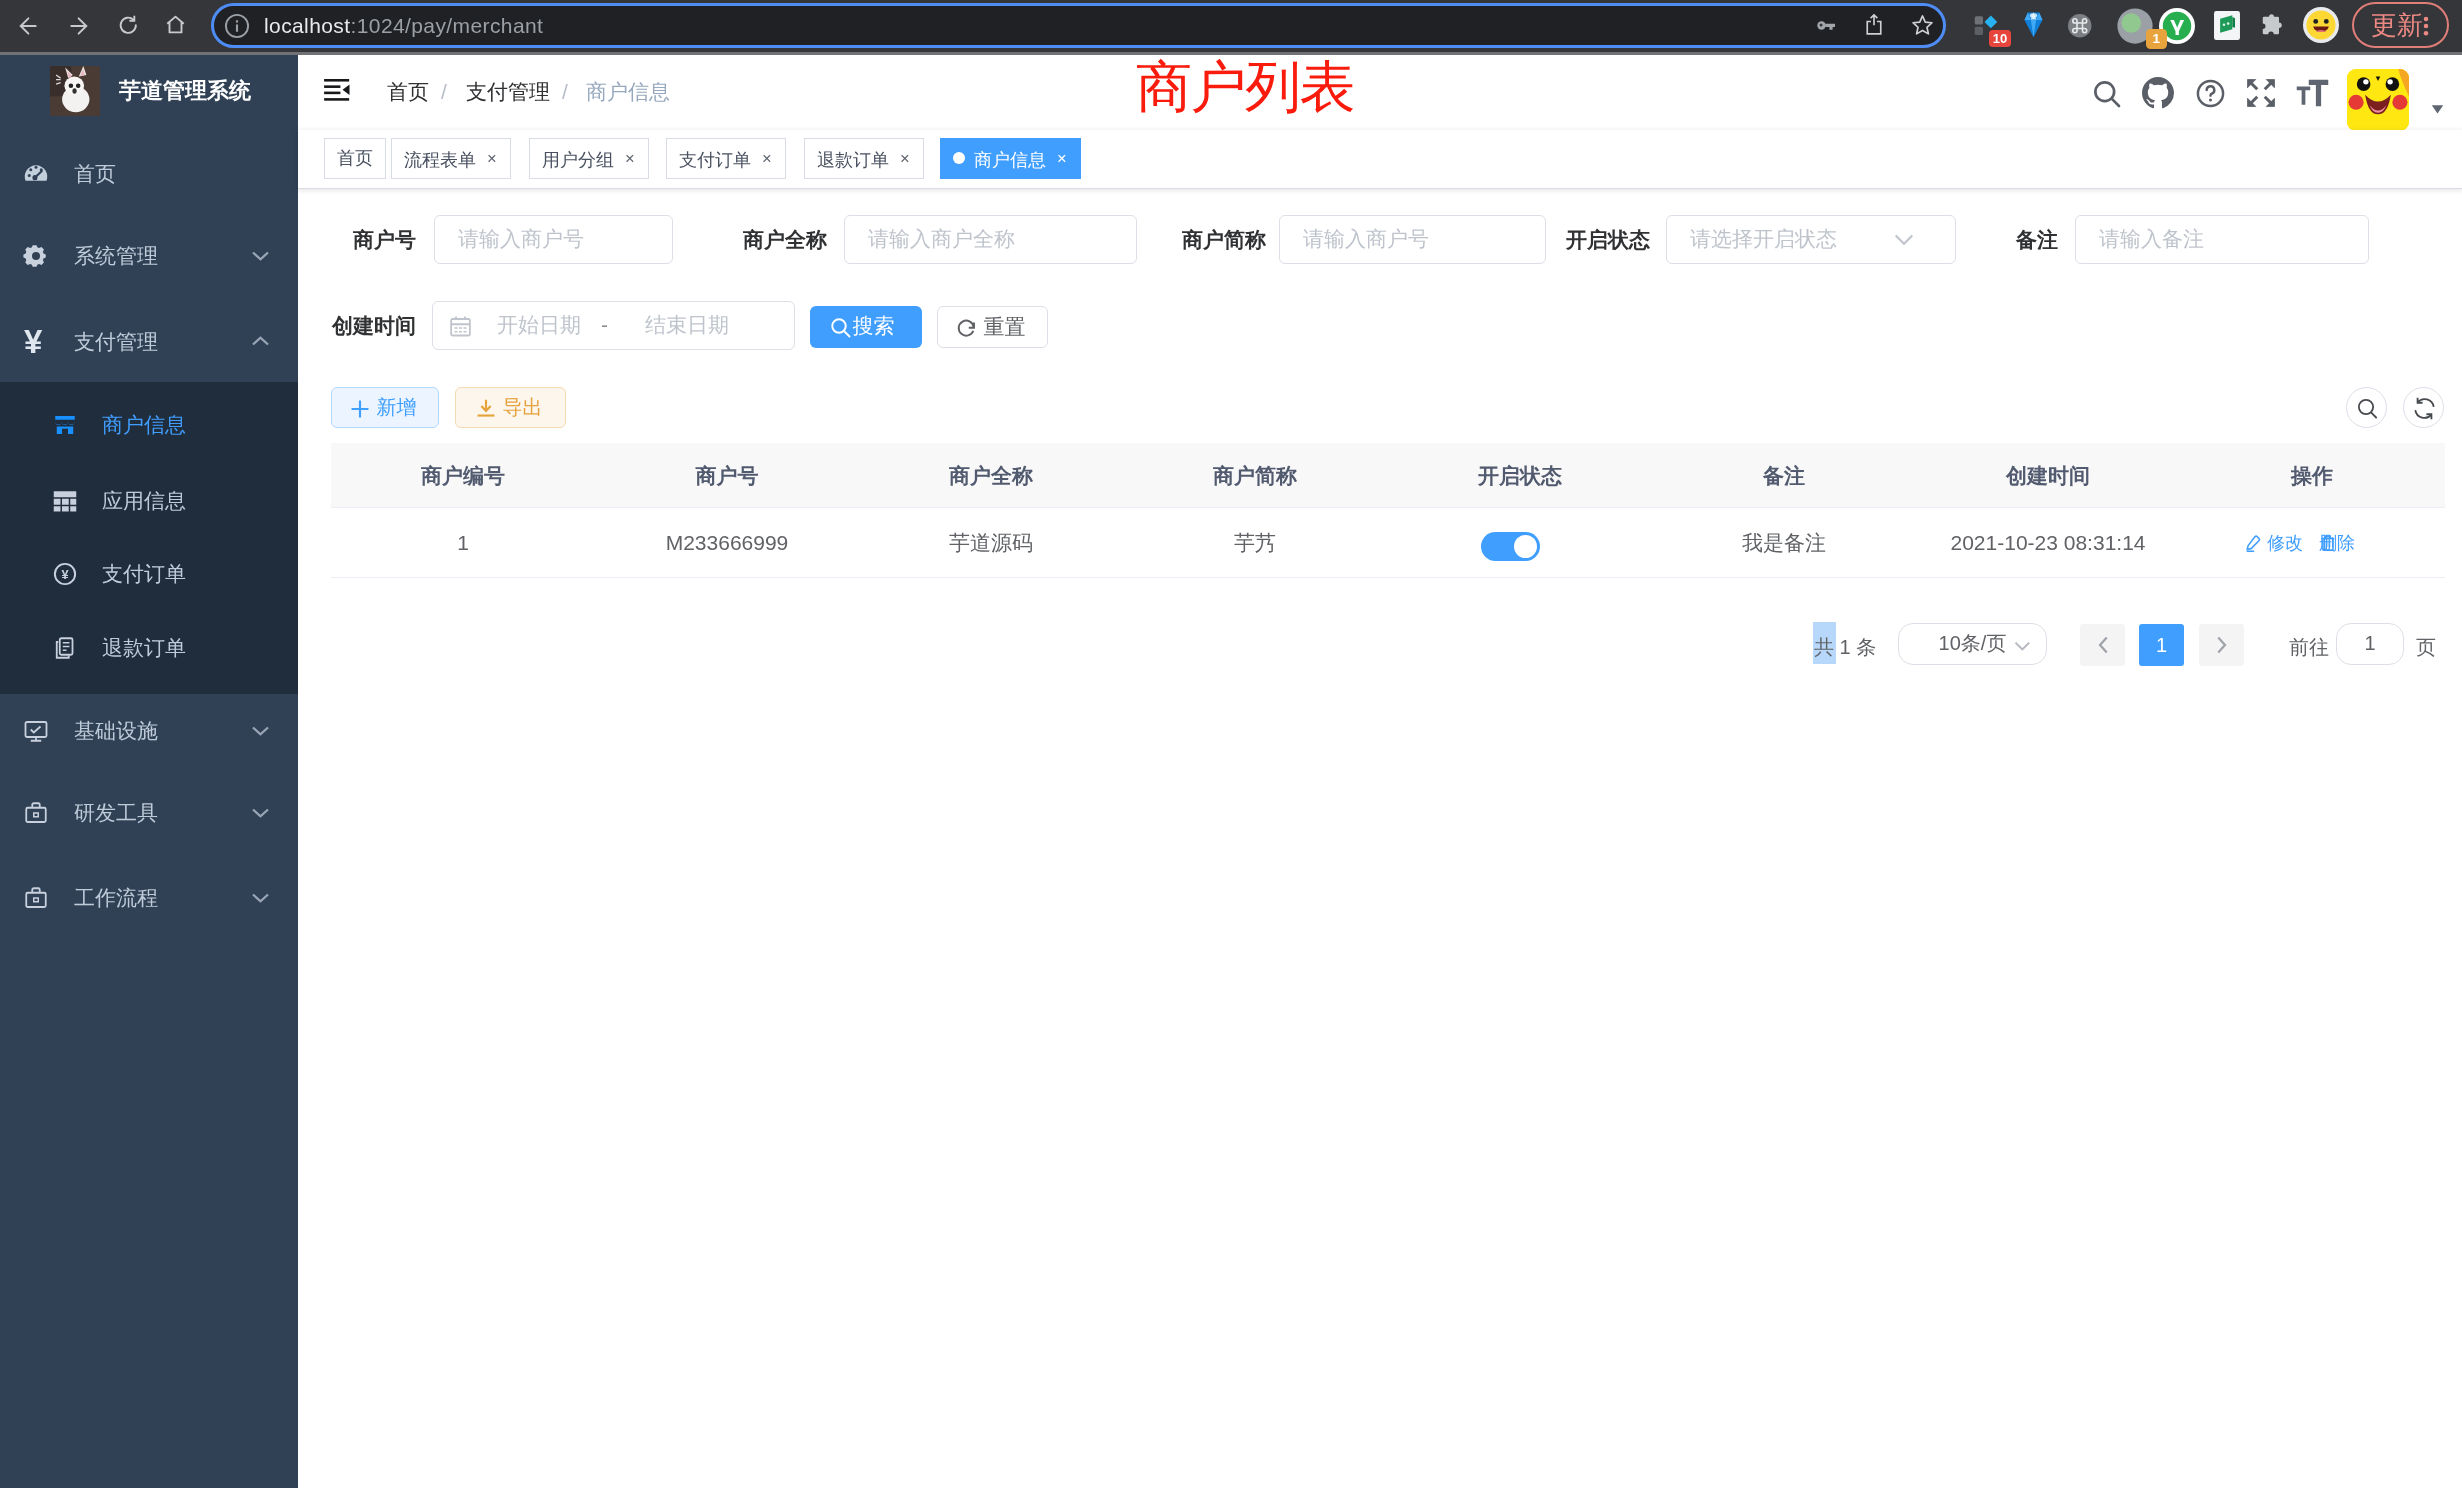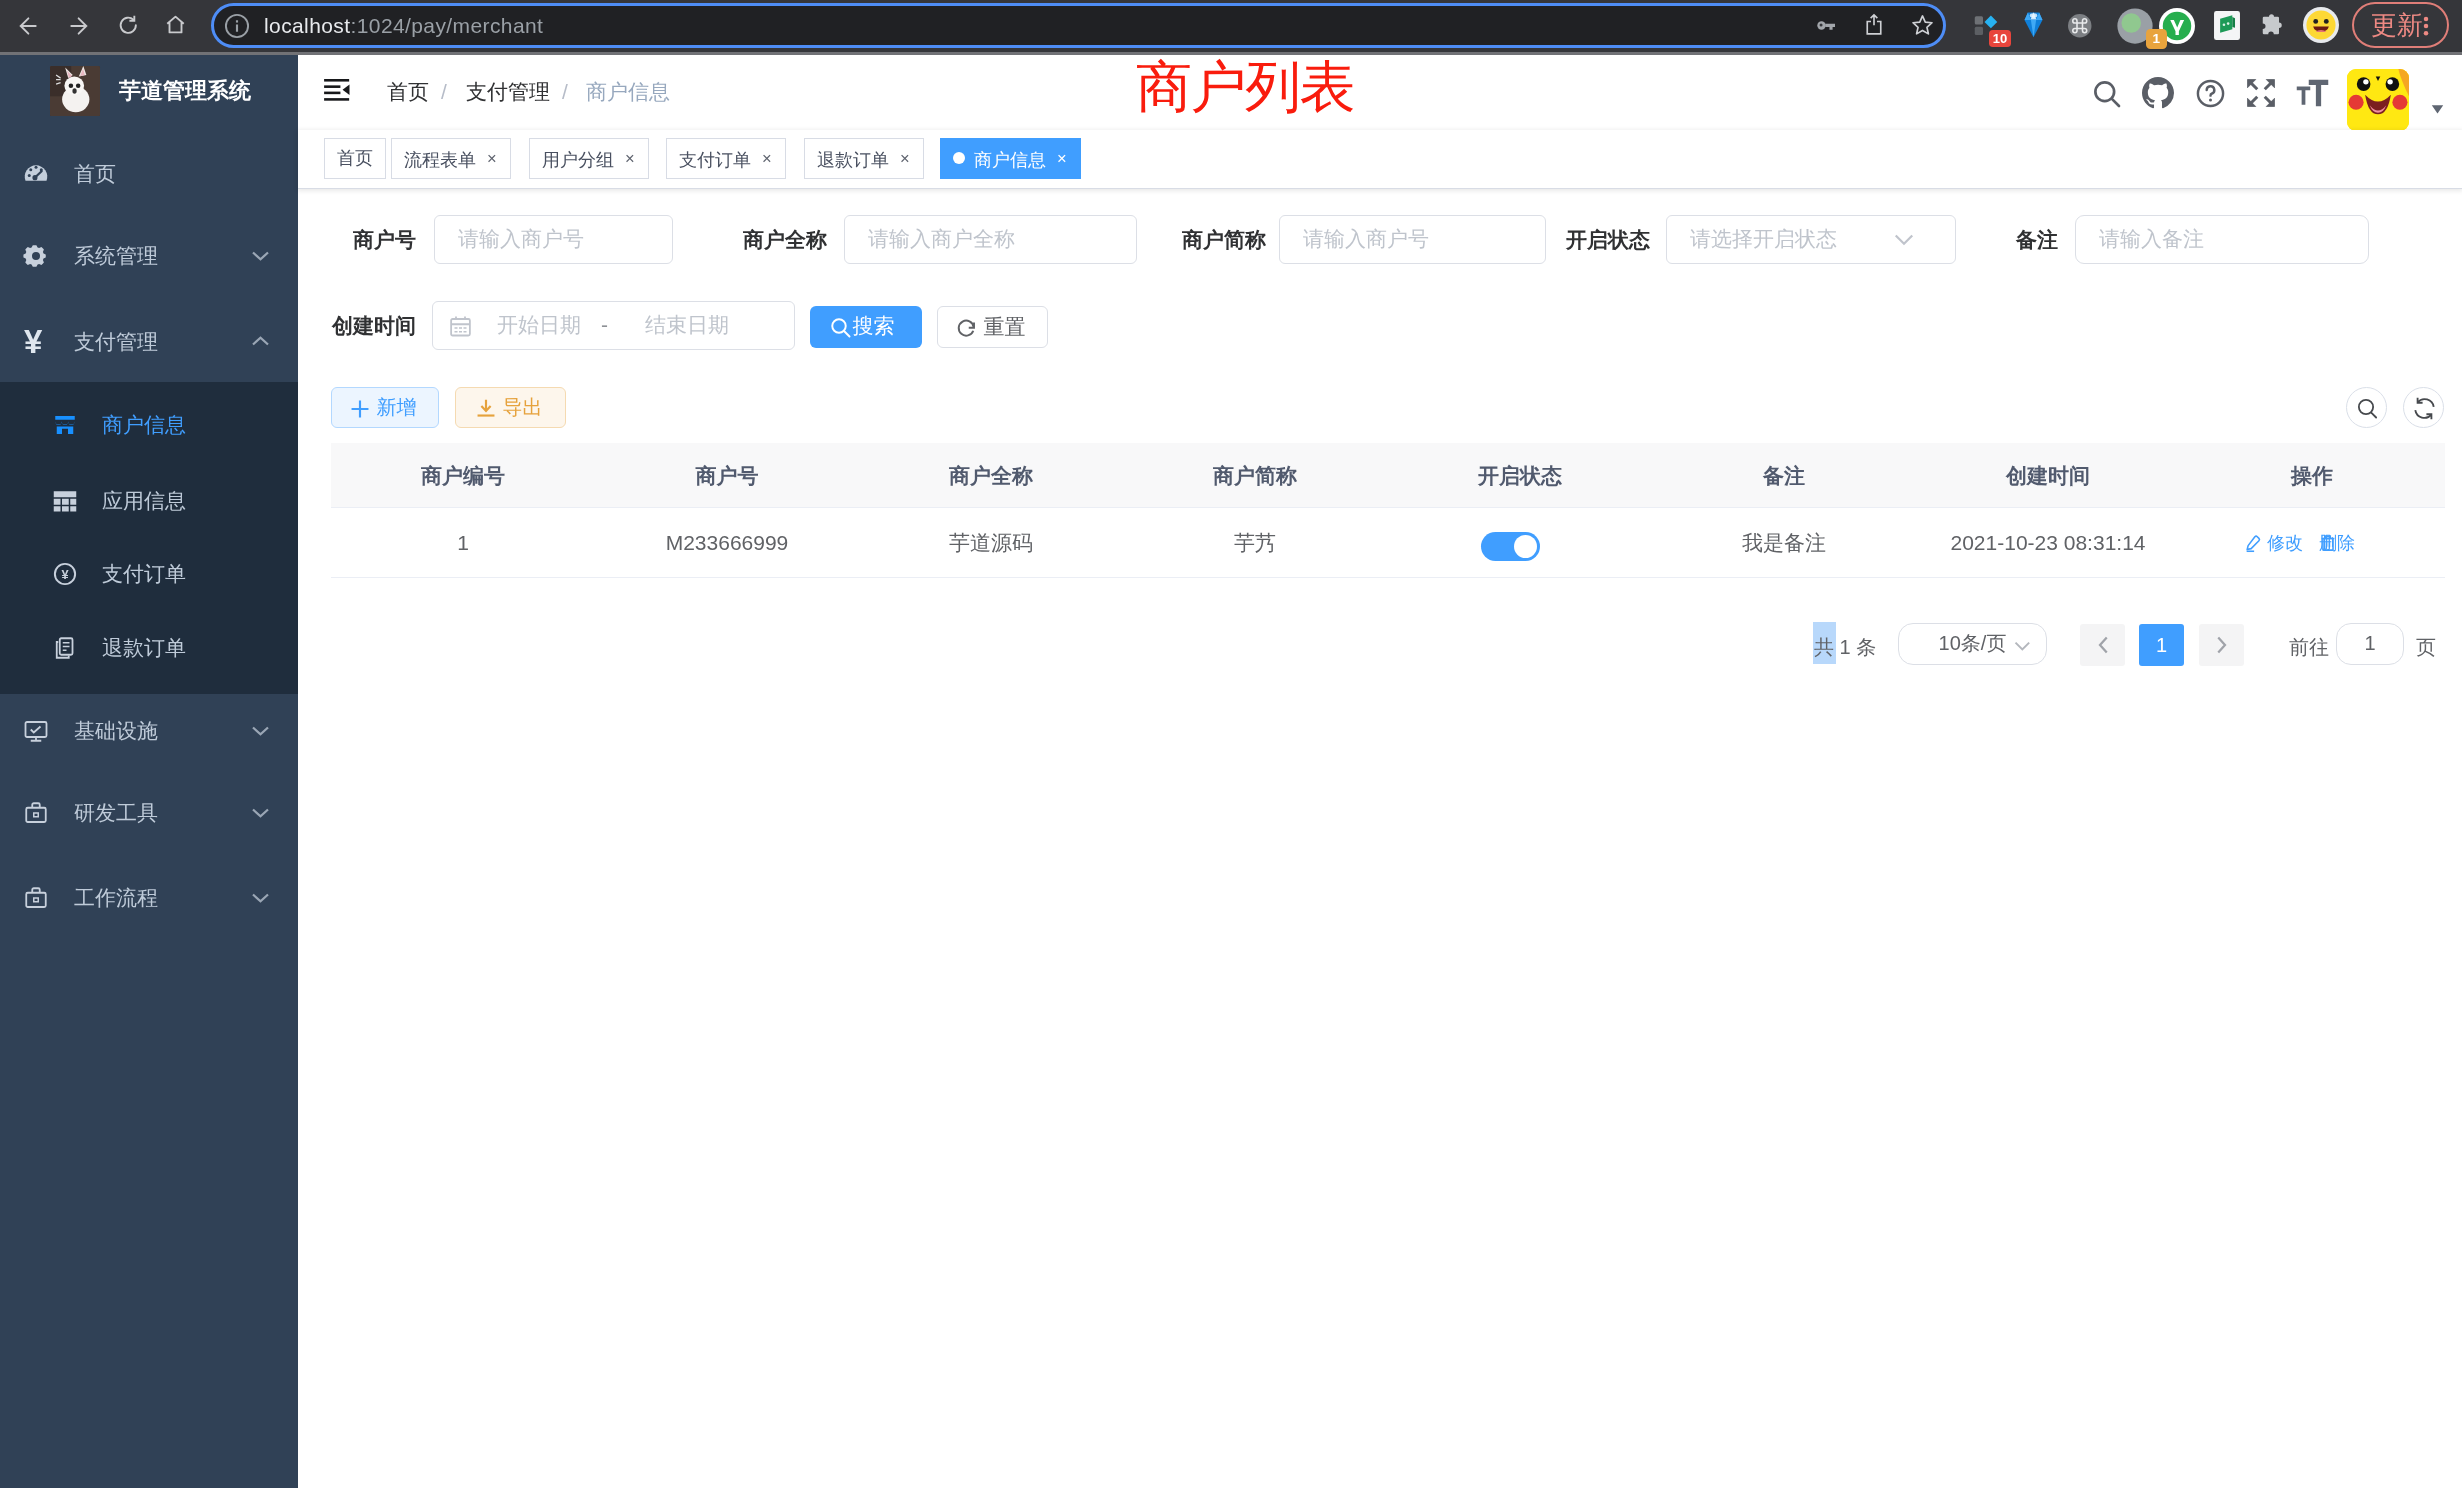--- a/index.html
+++ b/index.html
@@ -343,21 +343,21 @@
 <div class="finput" style="left:844px; top:215px; width:293px;">请输入商户全称</div>
 <div class="flabel" style="left:1152px; top:215px; width:114px;">商户简称</div>
 <div class="finput" style="left:1279px; top:215px; width:267px;">请输入商户号</div>
 <div class="flabel" style="left:1536px; top:215px; width:114px;">开启状态</div>
 <div class="finput" style="left:1666px; top:215px; width:290px;">请选择开启状态
   <svg style="left:227px; top:18px;" width="20" height="12" viewBox="0 0 26 16">
       <path d="M2 2 L13 13 L24 2" stroke="#c0c4cc" stroke-width="3" fill="none"></path>
     </svg>
 </div>
 <div class="flabel" style="left:2001px; top:215px; width:57px;">备注</div>
-<div class="finput" style="left:2075px; top:215px; width:294px;border-radius:9px;">请输入备注</div>
+<div class="finput" style="left:2075px; top:215px; width:294px;">请输入备注</div>
 
 <div class="flabel" style="left:303px; top:301px; width:113px;">创建时间</div>
 <div class="finput" style="left:432px; top:301px; width:363px; padding-left:0;">
   <svg style="left:16.7px; top:13.6px;" width="21" height="21" viewBox="0 0 28 28">
       <rect x="1.5" y="4" width="25" height="22" rx="2" stroke="#c0c4cc" stroke-width="2.4" fill="none"></rect>
       <path d="M1.5 11 H26.5 M8 4 V0.5 M20 4 V0.5" stroke="#c0c4cc" stroke-width="2.4"></path>
       <path d="M6 16 h4 M12 16 h4 M18 16 h4 M6 21 h4 M12 21 h4 M18 21 h4" stroke="#c0c4cc" stroke-width="2"></path>
     </svg>
   <span style="position:absolute; left:64px;">开始日期</span>
   <span style="position:absolute; left:168px; color:#8d9095;">-</span>

